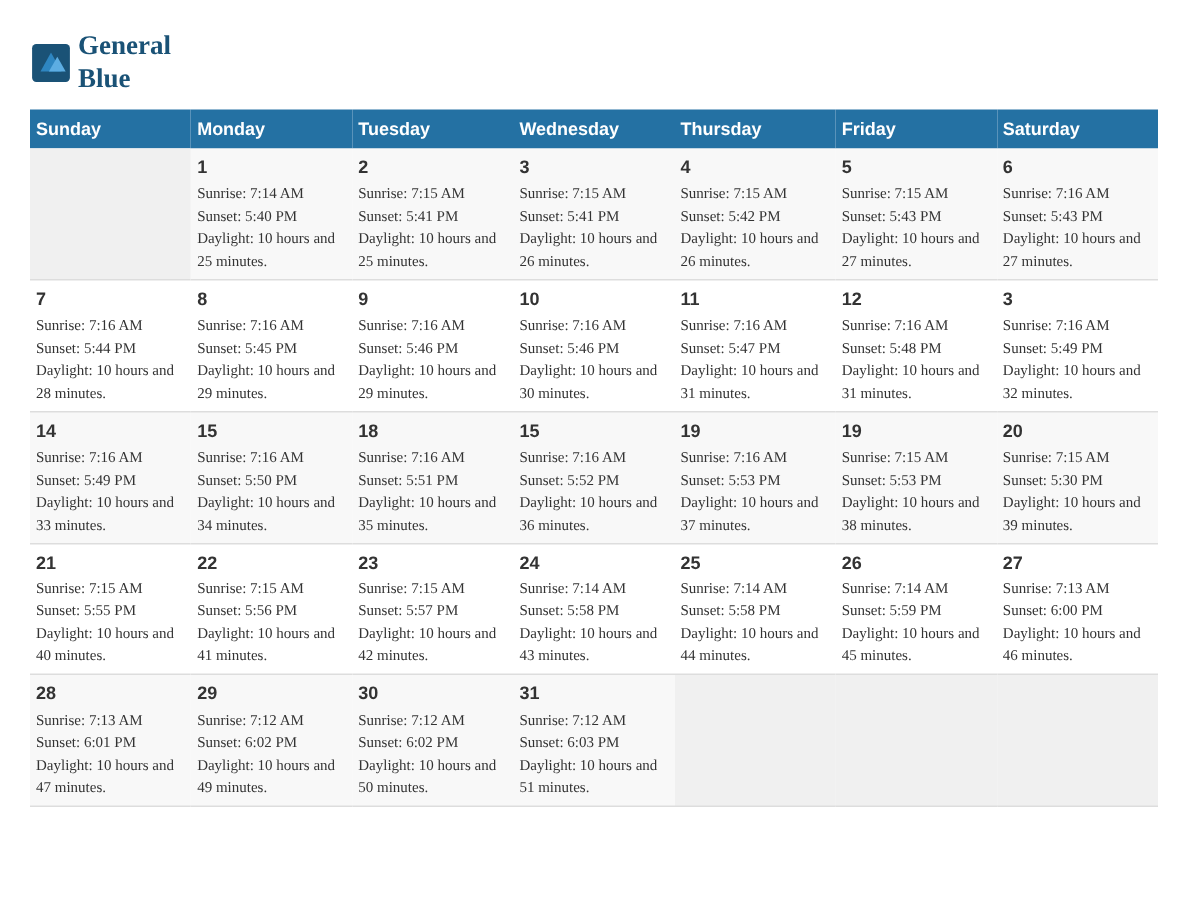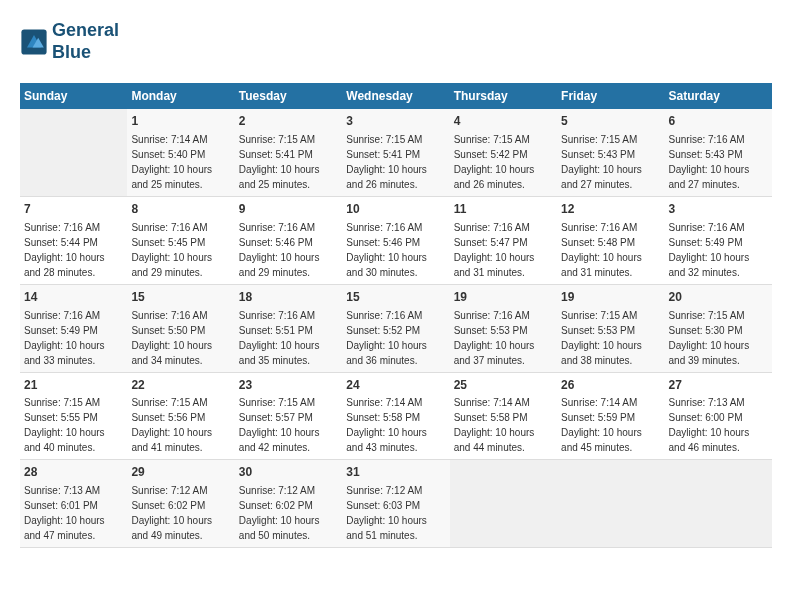--- a/index.html
+++ b/index.html
@@ -7,21 +7,22 @@
       font-family: Arial, sans-serif;
       background: #fff;
       width: 792px;
       min-height: 612px;
       padding: 20px;
     }
     .header {
       display: flex;
       justify-content: space-between;
       align-items: flex-end;
-      margin-bottom: 20px;
+      margin-bottom: 10px;
+      font-family: Liberation Serif, serif;
     }
     .logo {
       display: flex;
       align-items: center;
       gap: 4px;
     }
     .logo-text {
       font-size: 18px;
       font-weight: bold;
       color: #1a5276;
@@ -79,20 +80,21 @@
     .day-number {
       font-weight: bold;
       font-size: 12px;
       display: block;
       margin-bottom: 2px;
     }
     .day-info {
       font-size: 10px;
       color: #333;
       line-height: 1.5;
+      font-family: Liberation Serif, serif;
     }
     .empty-cell {
       background: #f0f0f0;
     }
   </style>
 </head>
 <body>
 
 <div class="header">
   <div class="logo">

